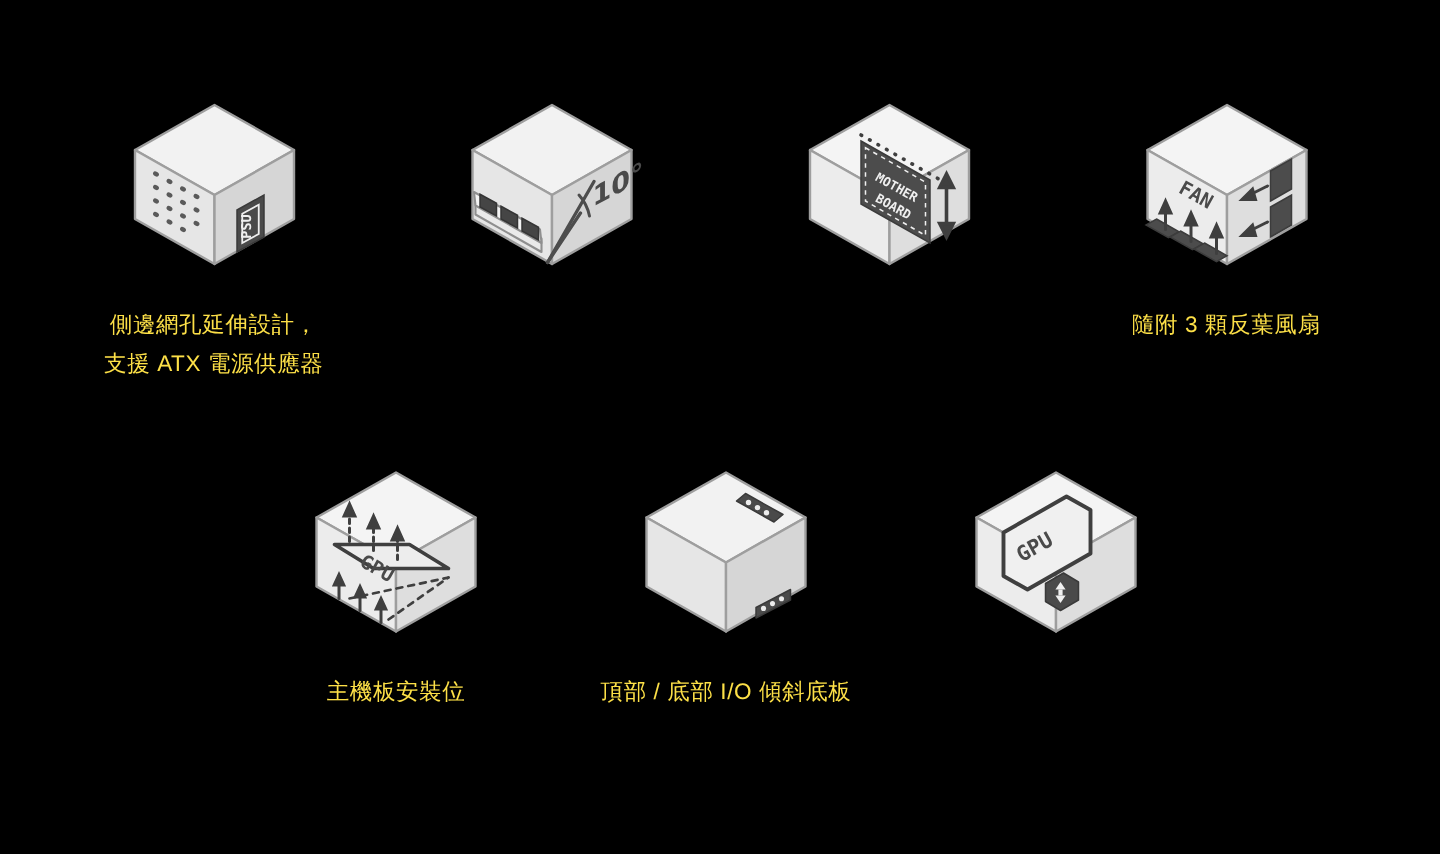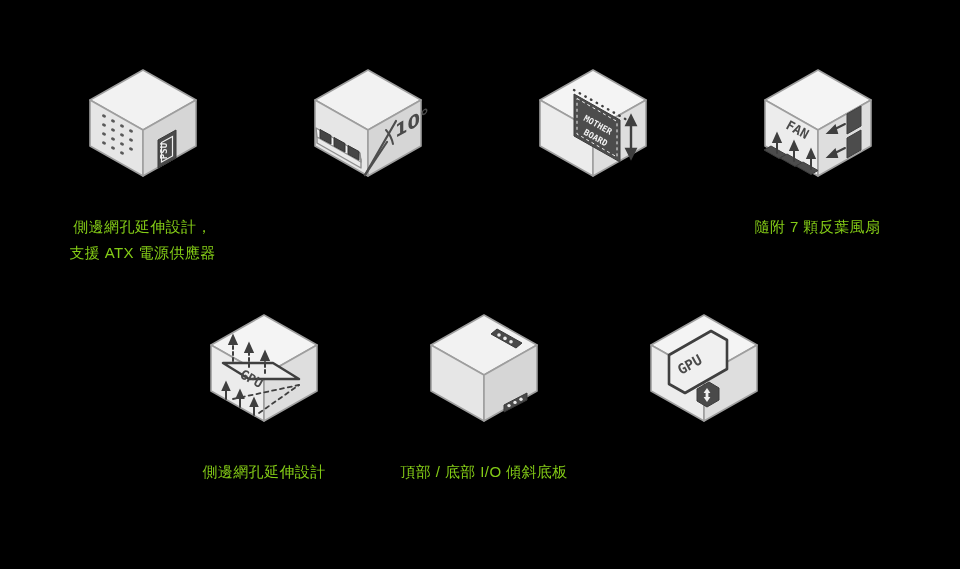--- a/index.html
+++ b/index.html
@@ -44,26 +44,26 @@
   .icon-wrap {
     width: 150px;
     height: 135px;
     display: flex;
     align-items: center;
     justify-content: center;
   }
   .icon-wrap svg { display: block; }
 
   .caption {
-    margin-top: 24px;
+    margin-top: 14px;
     text-align: center;
     font-size: 15px;
     line-height: 26px;
     letter-spacing: 0.4px;
-    color: #84cc16;
+    color: #fde047;
     white-space: pre-line;
     font-weight: 400;
   }
 
   
   #row-top .feature-item { width: 225px; }
   #row-bottom .feature-item { width: 220px; }
   #row-bottom { padding-left: 8px; box-sizing: border-box; }
 </style>
 </head>
@@ -201,21 +201,21 @@
             <polygon points="94,80 108,72 108,92 94,100"></polygon>
           </g>
           <g stroke="#3f3f3f" stroke-width="2" fill="#3f3f3f">
             <line x1="92" y1="66" x2="80" y2="72" stroke-linecap="round"></line>
             <polygon points="75,75 84,75 82,68"></polygon>
             <line x1="92" y1="90" x2="80" y2="96" stroke-linecap="round"></line>
             <polygon points="75,99 84,99 82,92"></polygon>
           </g>
         </svg>
       </div>
-      <div class="caption">隨附 7 顆反葉風扇</div>
+      <div class="caption">隨附 3 顆反葉風扇</div>
     </div>
 
   </div>
 
   <div class="feature-row" id="row-bottom">
 
     <div class="feature-item">
       <div class="icon-wrap">
         <svg width="130" height="130" viewBox="0 0 130 130" aria-hidden="true">
           <polygon points="65,12 118,42 65,72 12,42" fill="#f4f4f4" stroke="#9e9e9e" stroke-width="1.6" stroke-linejoin="round"></polygon>
@@ -238,21 +238,21 @@
             <line x1="41" y1="104" x2="41" y2="94" stroke-linecap="round"></line>
             <polygon points="41,88 37.8,95 44.2,95"></polygon>
             <line x1="55" y1="112" x2="55" y2="102" stroke-linecap="round"></line>
             <polygon points="55,96 51.8,103 58.2,103"></polygon>
           </g>
 
           <line x1="34" y1="96" x2="100" y2="82" stroke="#3f3f3f" stroke-width="1.8" stroke-dasharray="4 4" stroke-linecap="round"></line>
           <line x1="60" y1="110" x2="100" y2="82" stroke="#3f3f3f" stroke-width="1.8" stroke-dasharray="4 4" stroke-linecap="round"></line>
         </svg>
       </div>
-      <div class="caption">側邊網孔延伸設計</div>
+      <div class="caption">主機板安裝位</div>
     </div>
 
     <div class="feature-item">
       <div class="icon-wrap">
         <svg width="130" height="130" viewBox="0 0 130 130" aria-hidden="true">
           <polygon points="65,12 118,42 65,72 12,42" fill="#f2f2f2" stroke="#9e9e9e" stroke-width="1.6" stroke-linejoin="round"></polygon>
           <polygon points="12,42 65,72 65,118 12,88" fill="#e6e6e6" stroke="#9e9e9e" stroke-width="1.6" stroke-linejoin="round"></polygon>
           <polygon points="118,42 118,88 65,118 65,72" fill="#d6d6d6" stroke="#9e9e9e" stroke-width="1.6" stroke-linejoin="round"></polygon>
 
           <g>

